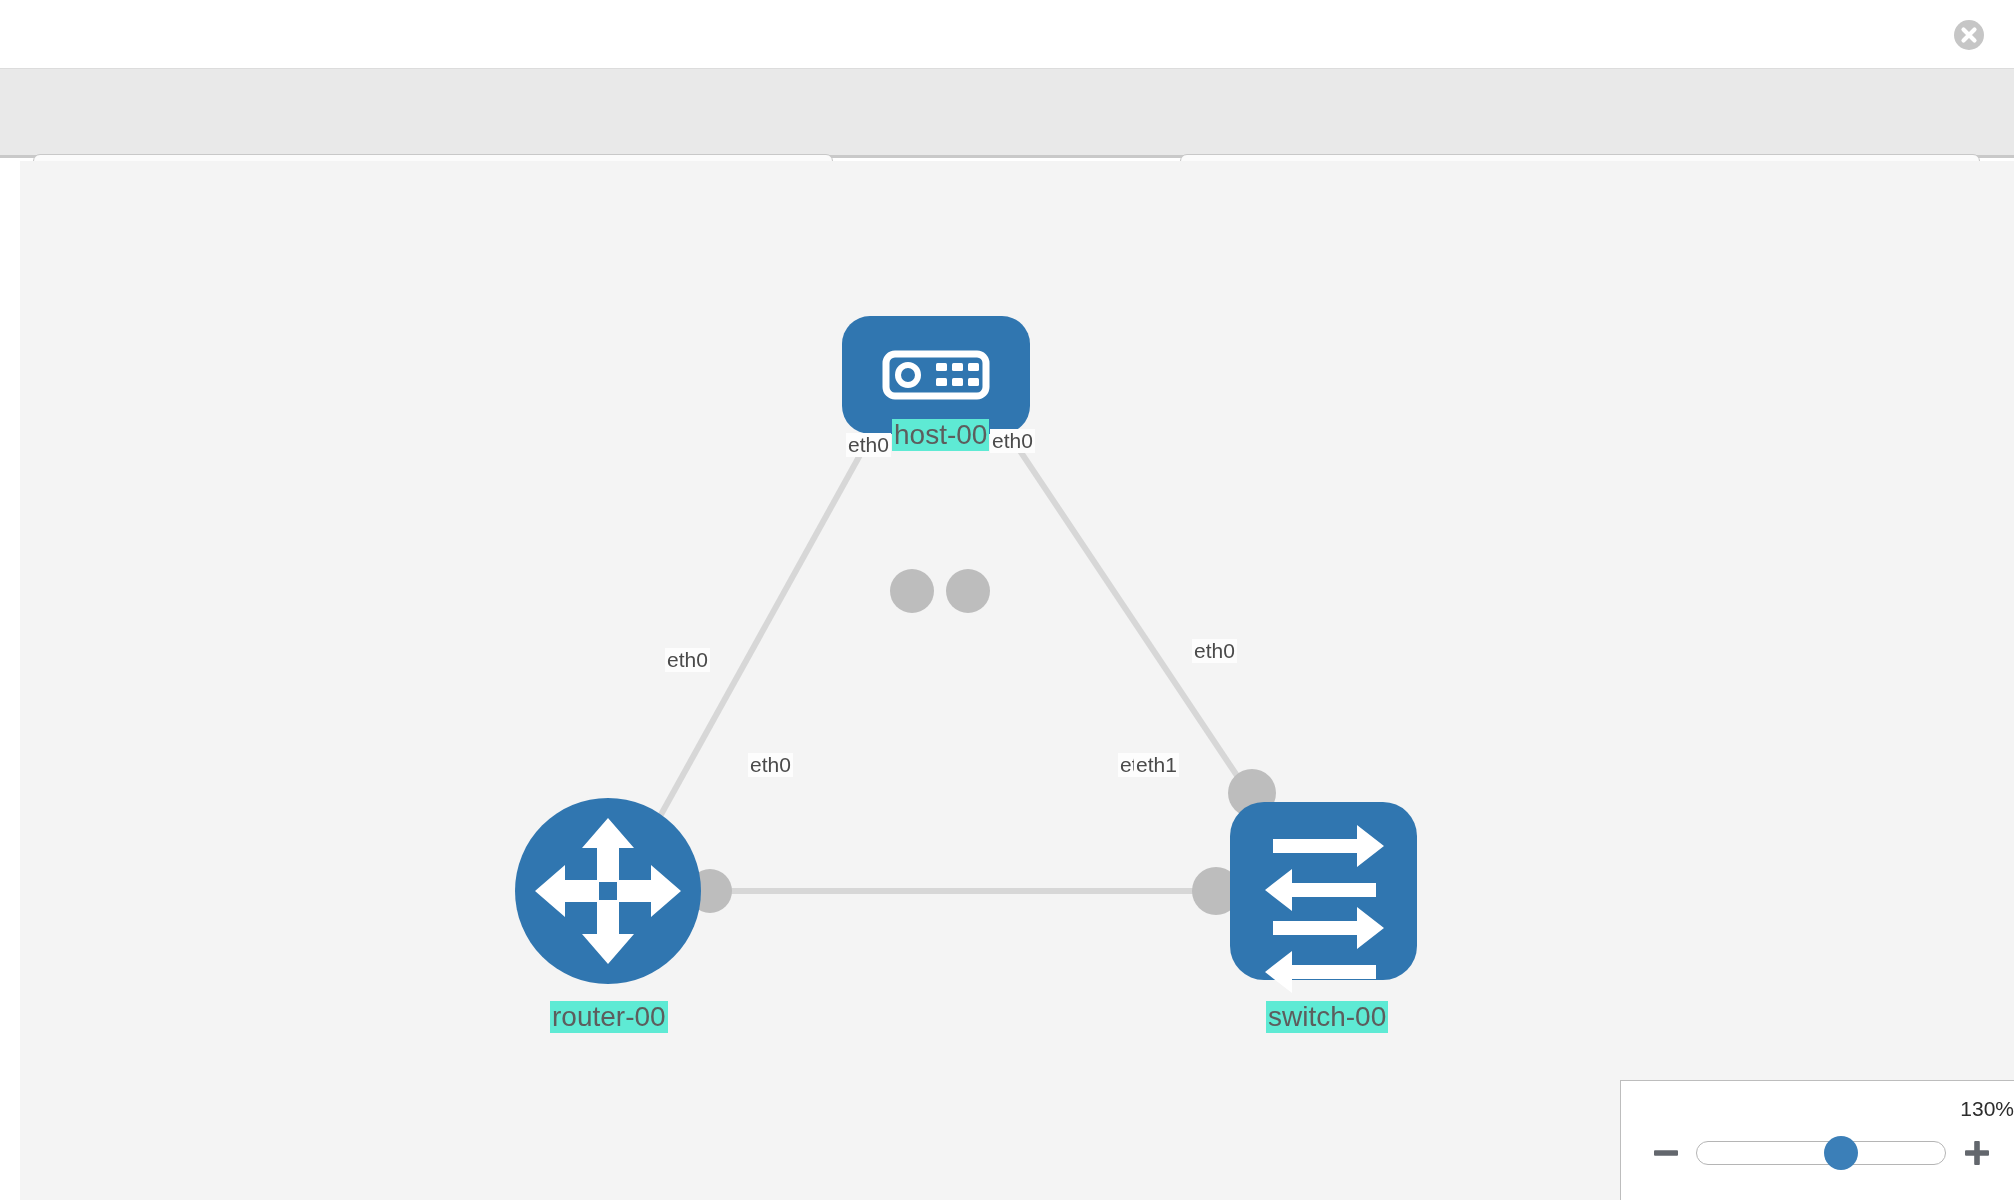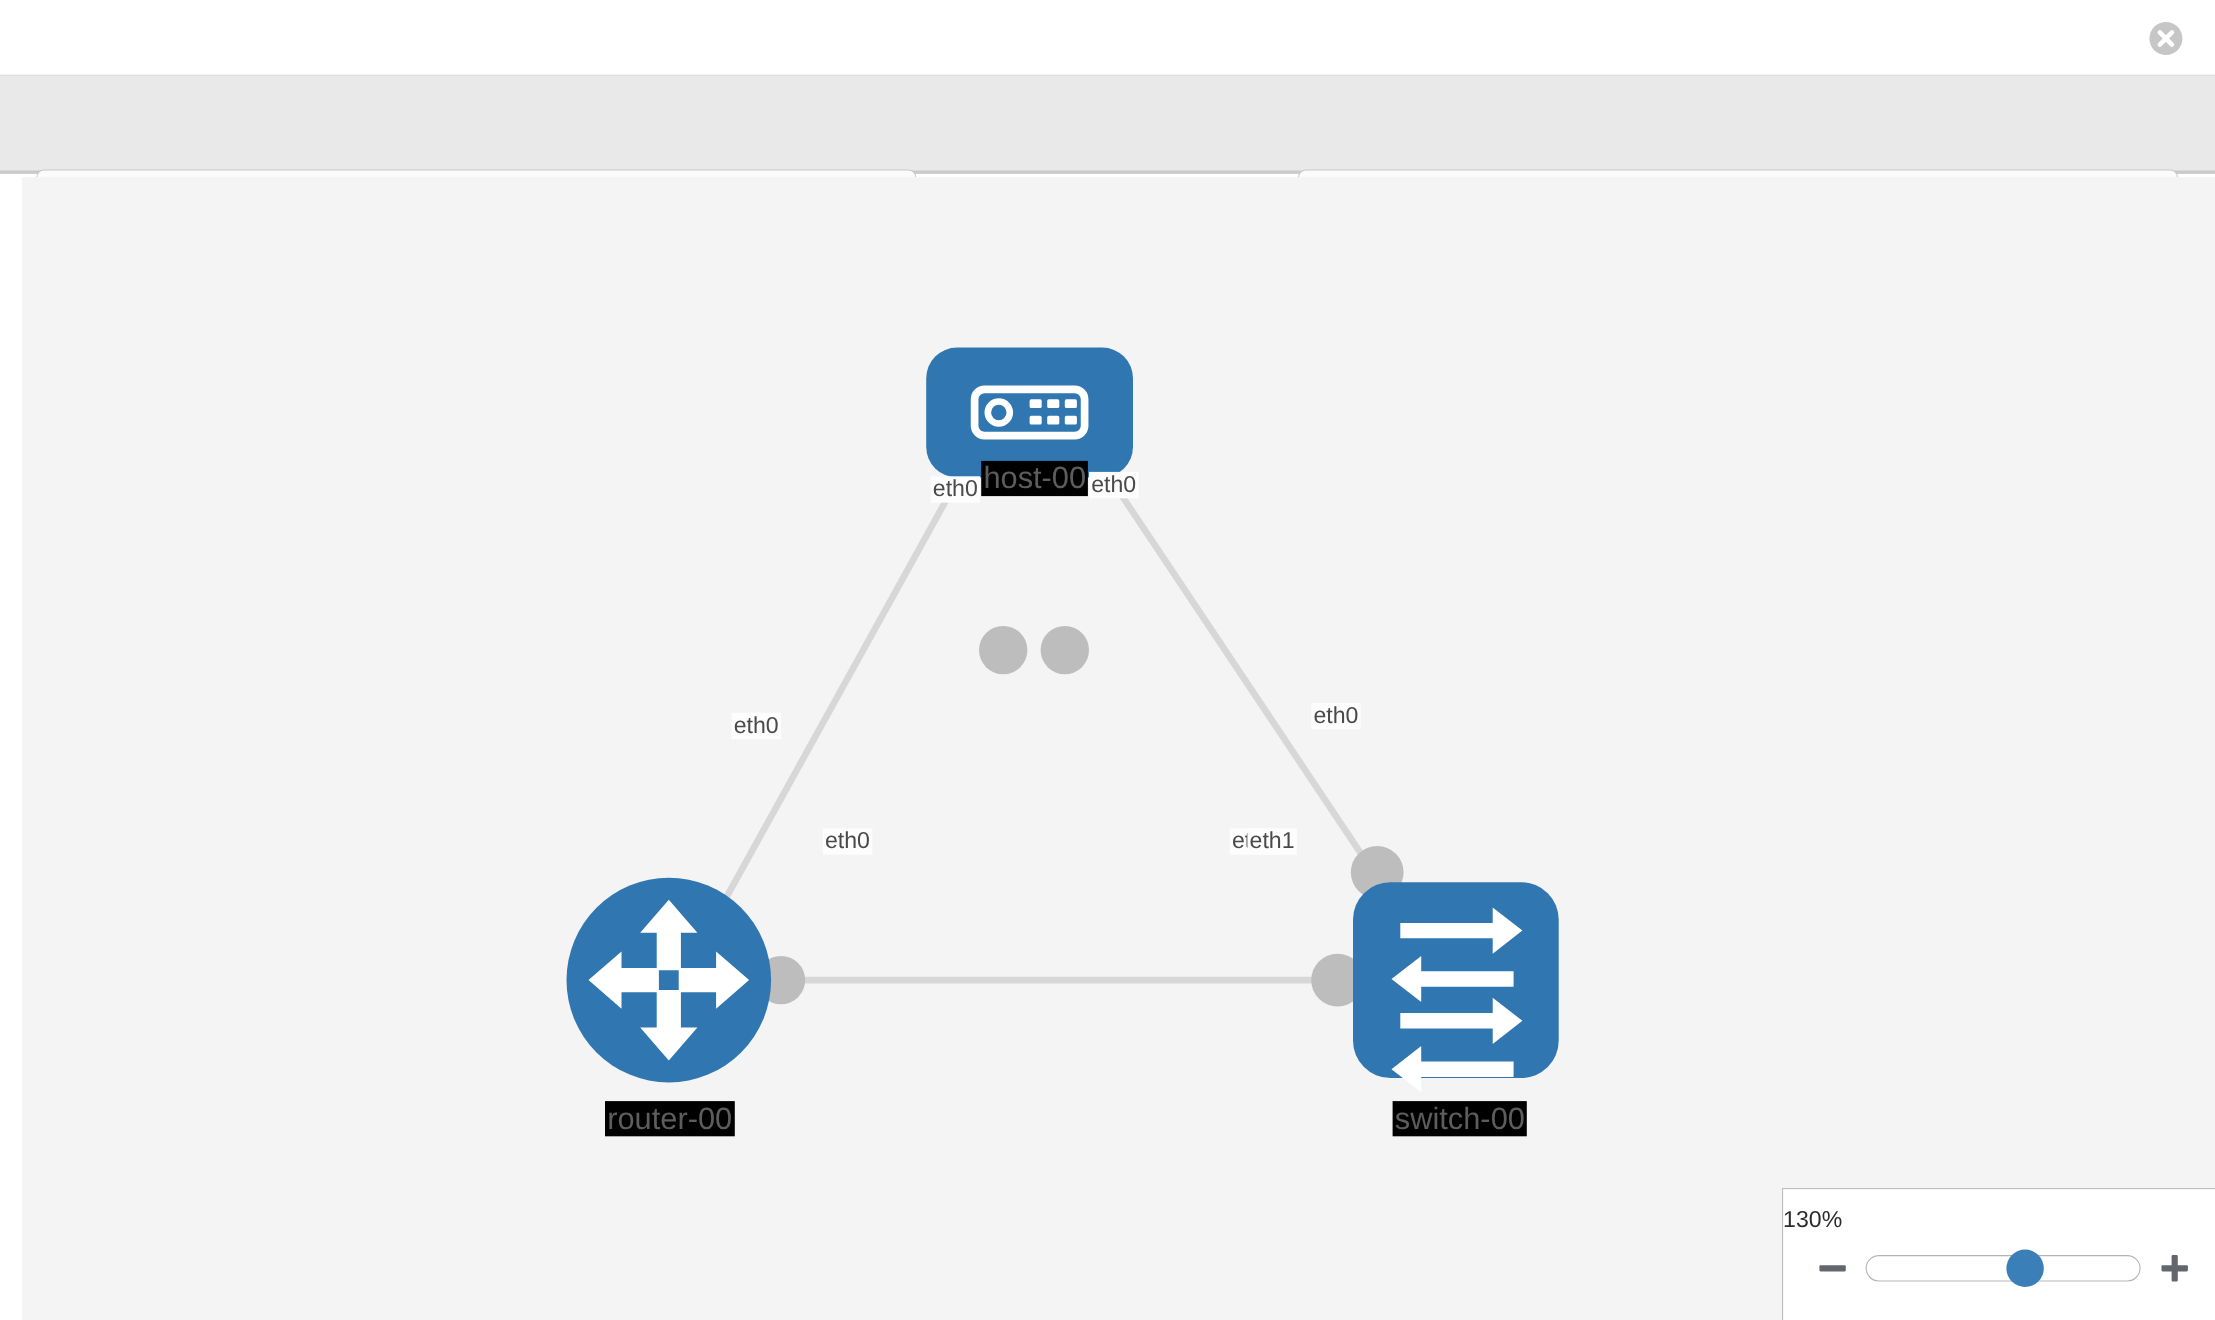--- a/index.html
+++ b/index.html
@@ -85,21 +85,21 @@
     width: 2014px; height: 1039px;
     background: #f4f4f4;
     overflow: hidden;
     margin-left: 20px;
   }
   .topology-svg { position: absolute; left: 0; top: 0; }
 
   
   .node-label {
     position: absolute;
-    background: #000000;
+    background: #5eead4;
     color: #5d5d5d;
     font-size: 28px;
     white-space: nowrap;
     padding: 0 2px;
     line-height: 1.15;
   }
   .iface-label {
     position: absolute;
     background: #fdfdfd;
     color: #4a4a4a;
@@ -112,21 +112,21 @@
   
   .zoom-panel {
     position: absolute; left: 1620px; top: 1080px;
     width: 394px; height: 120px;
     background: #ffffff;
     border: 1px solid #bdbdbd;
     border-right: none; border-bottom: none;
   }
   .zoom-value {
     position: absolute; top: 16px; left: 0; width: 100%;
-    text-align: left;
+    text-align: right;
     font-size: 21px; color: #2c2c2c;
   }
   .zoom-row {
     position: absolute; top: 50px; left: 0; width: 100%;
     height: 44px;
   }
   .zoom-minus, .zoom-plus {
     position: absolute; top: 50%; transform: translateY(-50%);
     color: #63676d; cursor: pointer;
     width: 30px; height: 30px;

